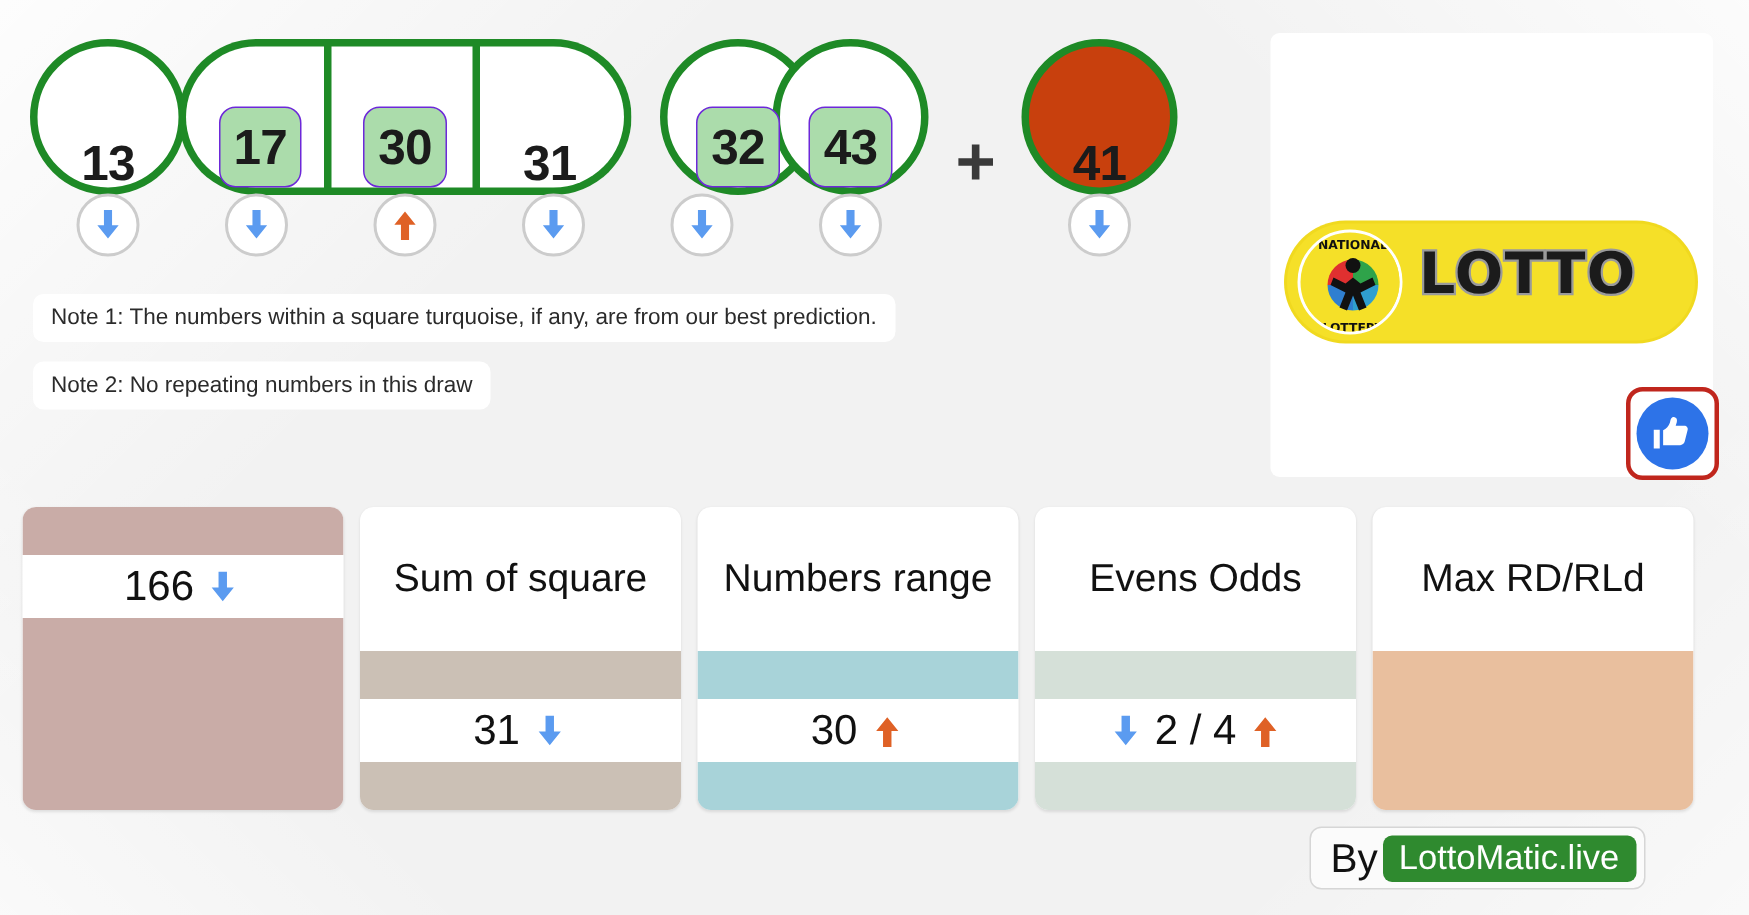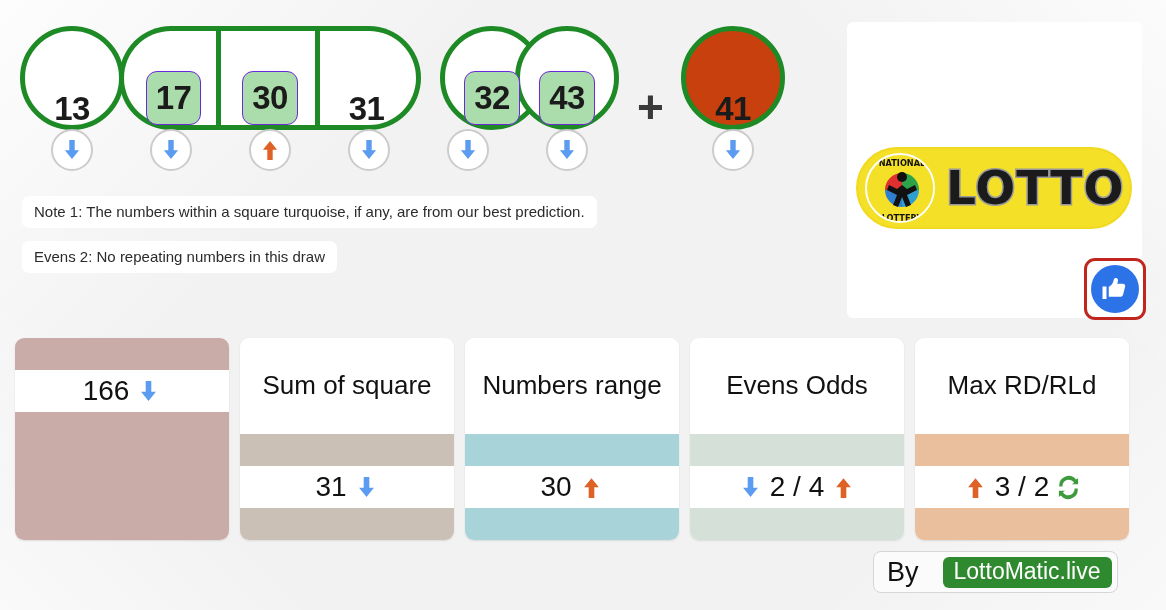--- a/index.html
+++ b/index.html
@@ -126,21 +126,21 @@
     width: 70px; height: 70px;
     border-radius: 35px;
     background: #f5e028;
     border: 2px solid #ffffff;
     overflow: hidden;
   }
   .emblem svg { display:block; width:70px; height:70px; }
   .lotto-word {
     position: absolute;
     left: 88px; top: 11px;
-    font-size: 47px; font-weight: bold;
+    font-size: 38px; font-weight: bold;
     letter-spacing: 1px;
     color: #1b1b1b;
     -webkit-text-stroke: 3px #9a9a9a;
     paint-order: stroke fill;
     font-family: "DejaVu Sans", sans-serif;
     text-align: center;
   }
   .thumb-btn {
     position: absolute;
     left: 1084px; top: 258px;
@@ -197,21 +197,21 @@
   
   .footer {
     position: absolute;
     left: 873px; top: 551px;
     height: 42px;
     background: #fbfbfb;
     border: 1px solid #d6d6d6;
     border-radius: 8px;
     display: flex; align-items: center;
     padding: 0 5px 0 13px;
-    gap: 24px;
+    gap: 3px;
   }
   .footer .by {
     font-size: 27px; color: #111111; line-height: 1;
   }
   .footer .brand {
     background: #2f8a2f;
     color: #ffffff;
     font-size: 23px;
     border-radius: 6px;
     padding: 3px 11px 5px 11px;
@@ -295,21 +295,21 @@
         <span>
           <svg viewBox="0 0 24 24" width="24" height="24" xmlns="http://www.w3.org/2000/svg" style="transform:rotate(0deg)">
       <path fill="#5b9bf0" d="M9.3 2h5.4v10.2h4.4L12 21 4.9 12.2h4.4z"></path>
           </svg>
         </span>
       </div>
     </div>
 </div>
 
 <div class="note" id="note1">Note 1: The numbers within a square turquoise, if any, are from our best prediction.</div>
-<div class="note" id="note2">Evens 2: No repeating numbers in this draw</div>
+<div class="note" id="note2">Note 2: No repeating numbers in this draw</div>
 
 <div class="logo-panel">
   <div class="lotto-pill">
     <div class="emblem">
       <svg viewBox="0 0 70 70" xmlns="http://www.w3.org/2000/svg">
         <circle cx="35" cy="35" r="34" fill="#f5e028"></circle>
         <g>
           <path d="M35 18 A17 17 0 0 0 18 35 L35 35 Z" fill="#e03030"></path>
           <path d="M35 18 A17 17 0 0 1 52 35 L35 35 Z" fill="#2fa34a"></path>
           <path d="M18 35 A17 17 0 0 0 35 52 L35 35 Z" fill="#2f7fd0"></path>
@@ -389,34 +389,20 @@
           <svg viewBox="0 0 24 24" width="25" height="25" xmlns="http://www.w3.org/2000/svg" style="transform:rotate(0deg)">
       <path fill="#df6126" d="M9.3 22h5.4V11.8h4.4L12 3 4.9 11.8h4.4z"></path>
           </svg>
         </span>
       </div>
       <div class="band" style="background: rgb(213, 224, 216); flex: 1 1 0%;"></div>
     </div>
     <div class="card">
       <div class="card-title">Max RD/RLd</div>
       <div class="band" style="background: rgb(233, 191, 158);"></div>
-      <div class="card-value">
-        <span>
-          <svg viewBox="0 0 24 24" width="25" height="25" xmlns="http://www.w3.org/2000/svg" style="transform:rotate(0deg)">
-      <path fill="#df6126" d="M9.3 22h5.4V11.8h4.4L12 3 4.9 11.8h4.4z"></path>
-          </svg>
-        </span>
-        <span class="v-txt">3 / 2</span>
-        <span>
-          <svg viewBox="0 0 24 24" width="25" height="25" xmlns="http://www.w3.org/2000/svg">
-      <path fill="#3d9b3d" d="M12 4.5c2.3 0 4.3 1.2 5.4 3l-2.2 1.3h6V3.2l-2 1.2A9 9 0 0 0 3.2 11h3A6 6 0 0 1 12 4.5z"></path>
-      <path fill="#3d9b3d" d="M12 19.5c-2.3 0-4.3-1.2-5.4-3l2.2-1.3h-6v5.6l2-1.2A9 9 0 0 0 20.8 13h-3a6 6 0 0 1-5.8 6.5z"></path>
-          </svg>
-        </span>
-      </div>
       <div class="band" style="background: rgb(233, 191, 158); flex: 1 1 0%;"></div>
     </div>
   </div>
 
 <div class="footer">
   <div class="by">By</div>
   <div class="brand">LottoMatic.live</div>
 </div>
 
 </body></html>

